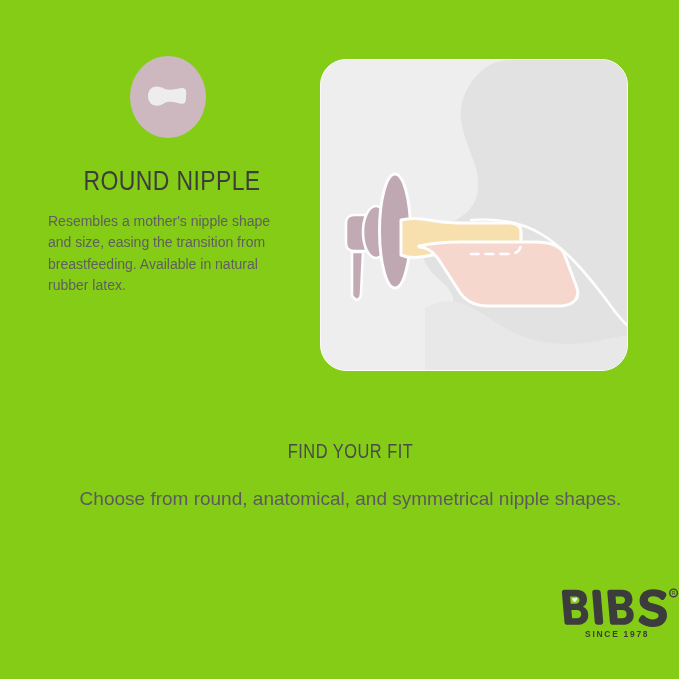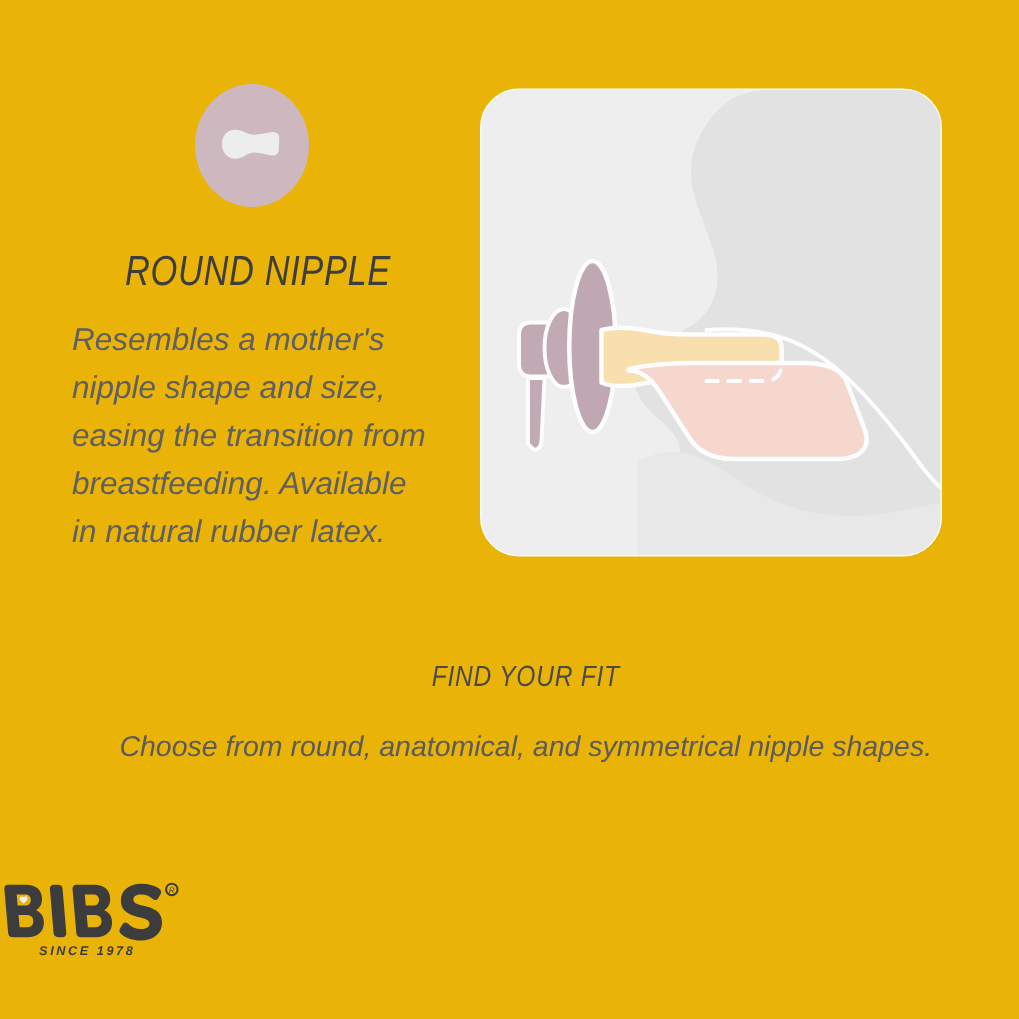--- a/index.html
+++ b/index.html
@@ -12,22 +12,21 @@
     background: #ebebeb;
     font-family: "Liberation Sans", sans-serif;
     overflow: hidden;
     position: relative;
   }
 
   #page {
     position: relative;
     width: 679px;
     height: 679px;
-    background: #eab308;
-    font-style: italic;
+    background: #84cc16;
   }
 
   
   .feature-row {
     position: absolute;
     left: 0;
     top: 0;
     width: 679px;
     height: 400px;
   }
@@ -56,21 +55,21 @@
     color: #3d3d3d;
     font-weight: 400;
     text-align: center;
     margin: 0 0 14px 0;
     transform: scaleX(0.82);
     transform-origin: center;
     white-space: nowrap;
   }
 
   .feature-desc {
-    font-size: 21px;
+    font-size: 14px;
     line-height: 1.52;
     color: #5f5f5f;
     margin: 0;
     text-align: left;
     width: 240px;
   }
 
   
   .illustration-card {
     position: absolute;
@@ -115,21 +114,21 @@
     margin: 0;
     line-height: 1.4;
   }
 
   
   .brand-logo {
     position: absolute;
     left: 0;
     top: 588px;
     width: 679px;
-    text-align: left;
+    text-align: right;
   }
   .brand-logo-inner {
     display: inline-block;
     position: relative;
   }
   .brand-logo svg { display: block; }
 </style>
 </head>
 <body>
 

